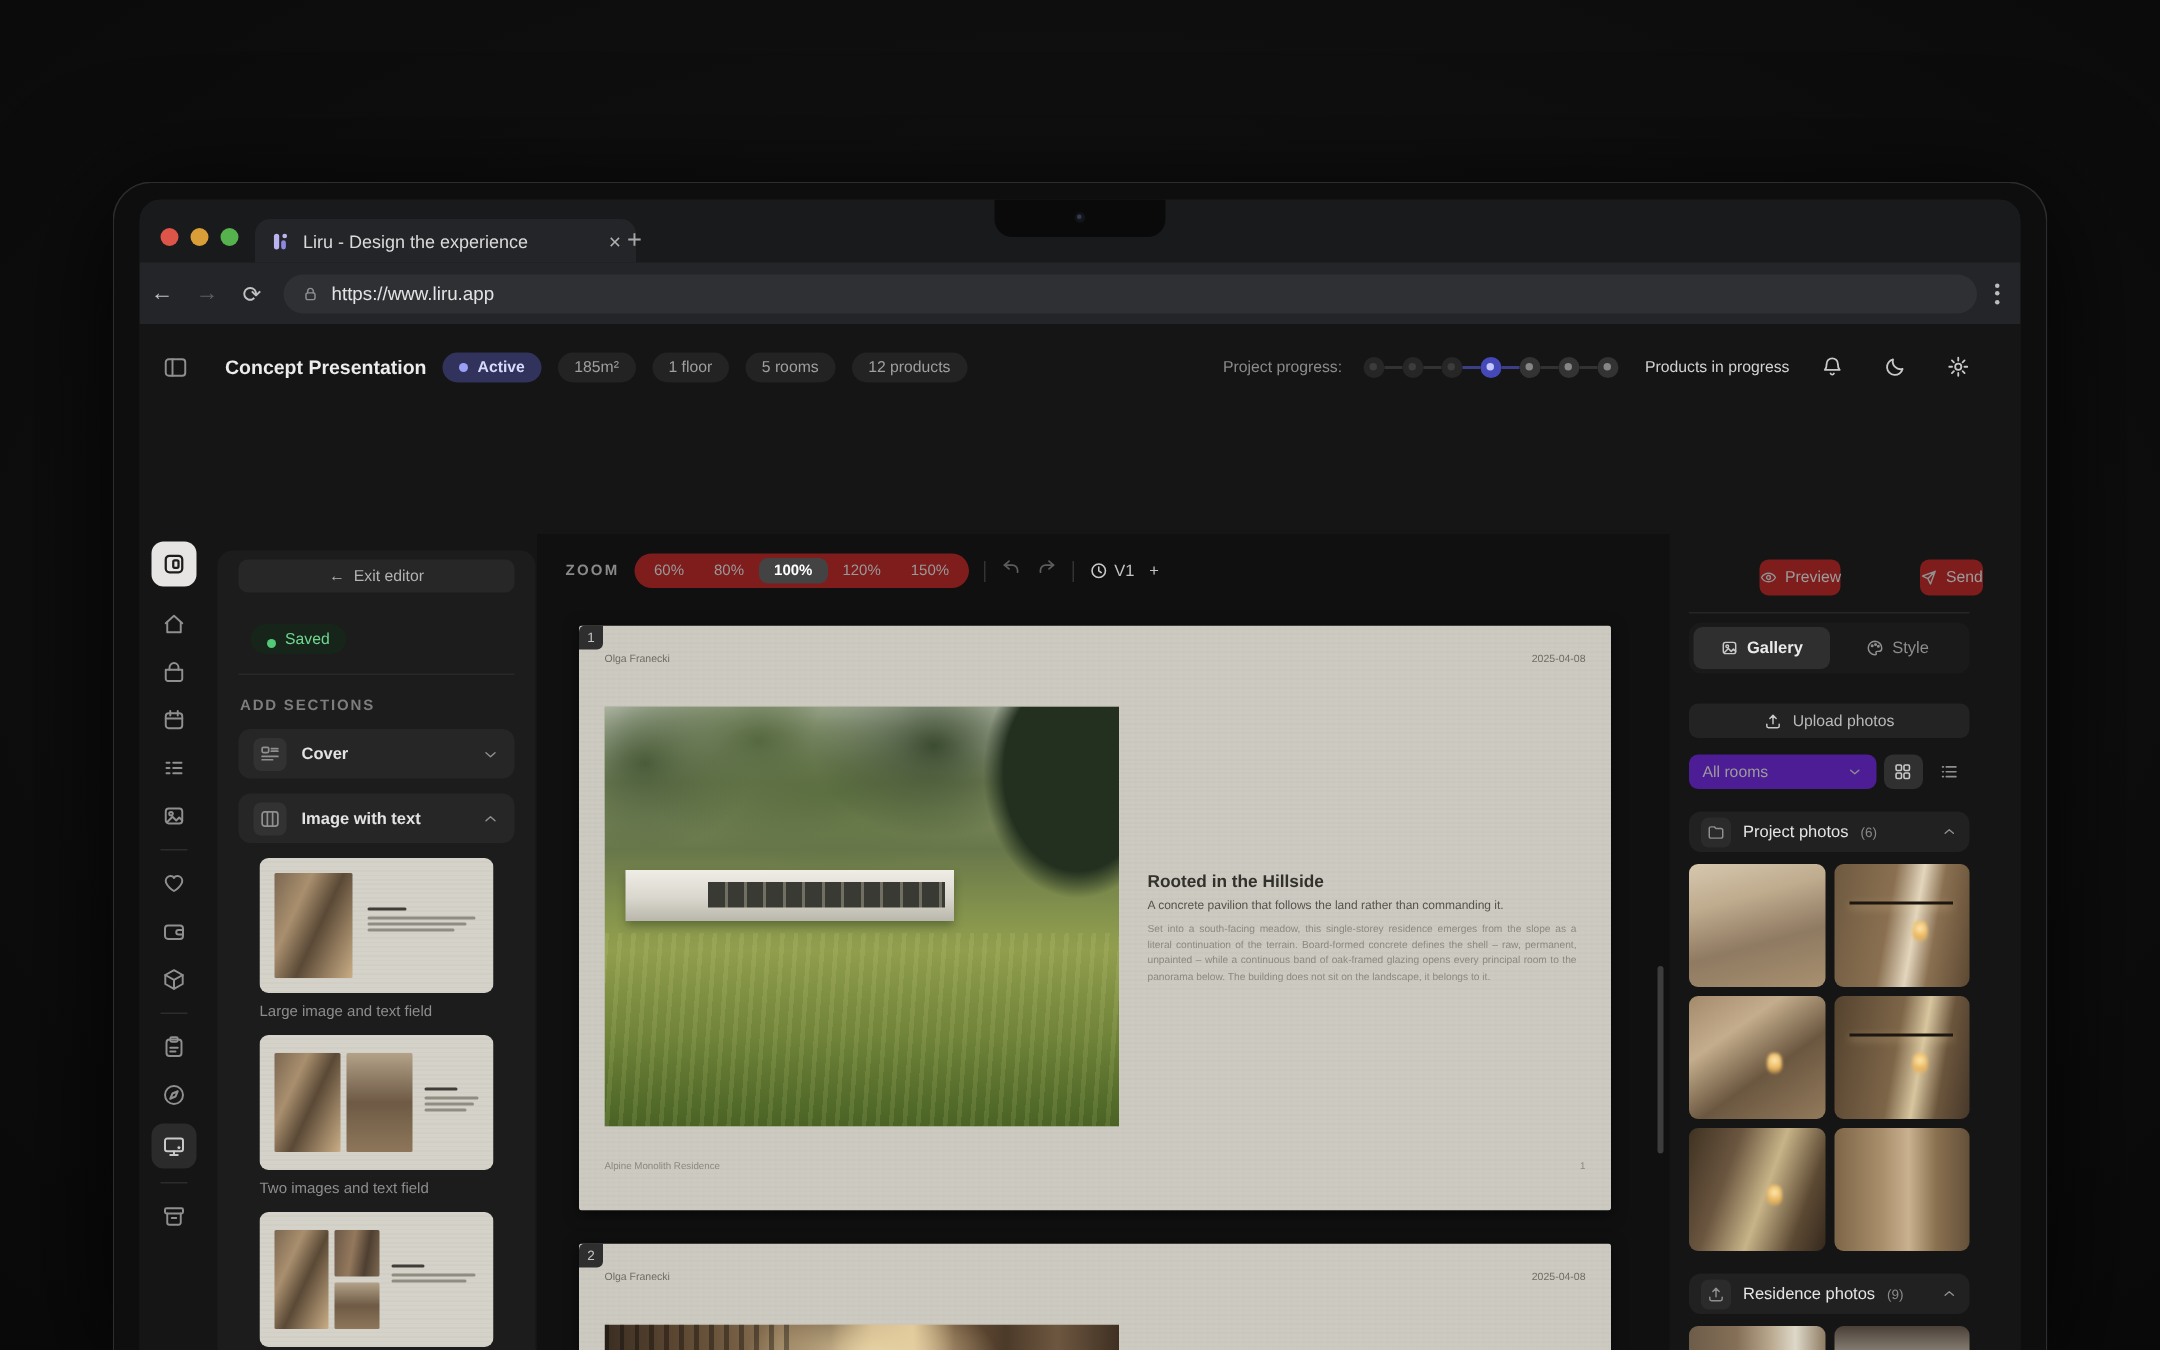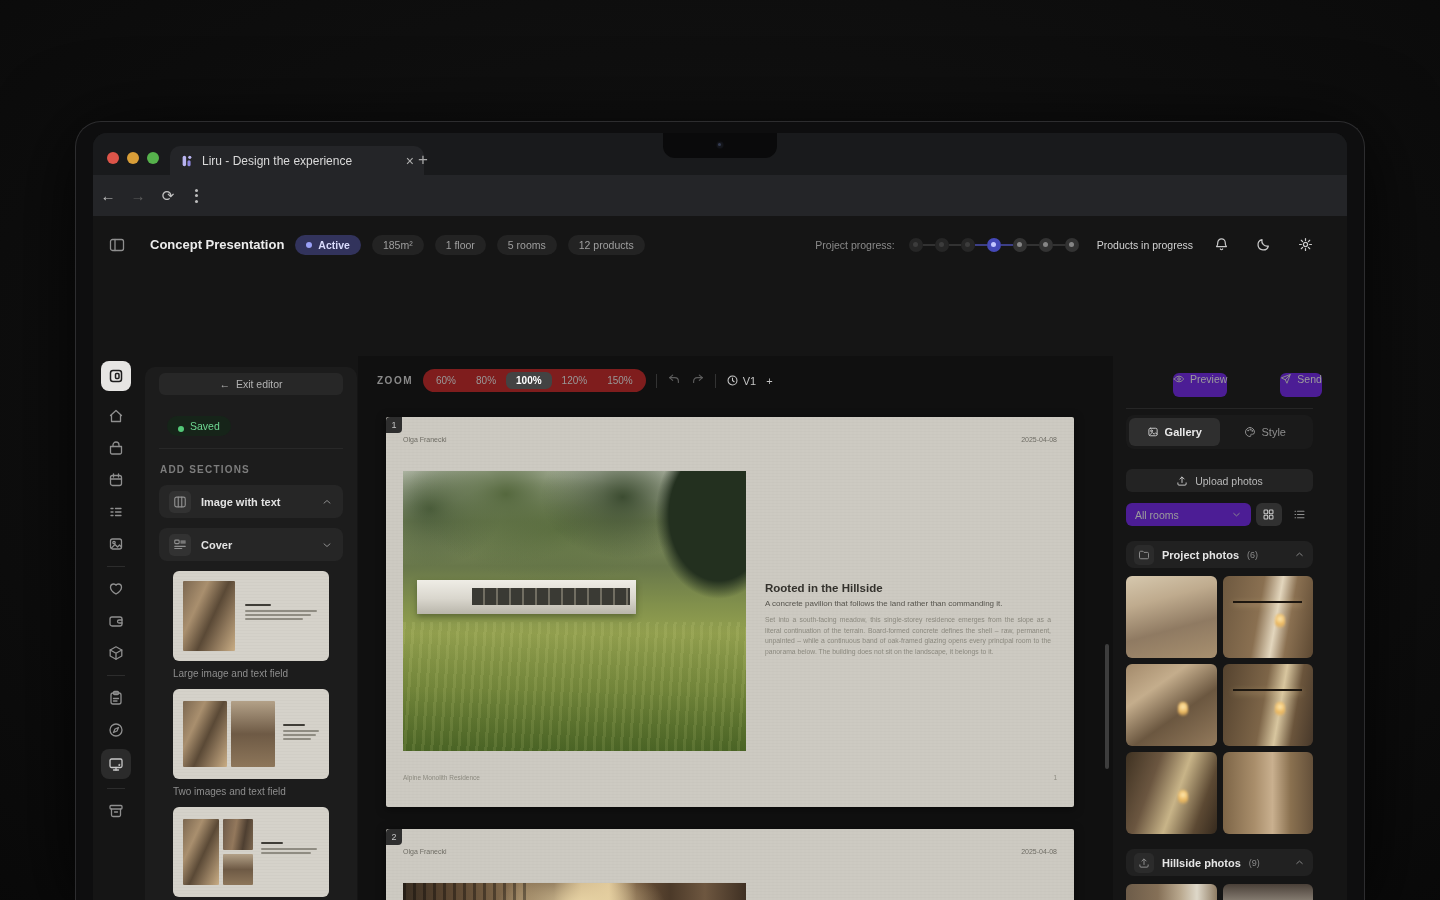--- a/index.html
+++ b/index.html
@@ -156,39 +156,39 @@
     background:
       radial-gradient(120px 60px at 52% 8%,#e9d5a6 0%,transparent 70%),
       linear-gradient(90deg,#3a2e22 0%,#57432f 12%,#6b553c 22%,#8a7253 34%,#66503a 44%,#c7ad83 52%,#dcc395 60%,#6b5138 68%,#4c3a29 78%,#6e5740 88%,#3f3023 100%);}
   .interior2 .slats{position:absolute;left:0;top:0;width:36%;height:100%;
     background:repeating-linear-gradient(90deg, rgba(0,0,0,.35) 0 3px, transparent 3px 10px);}
   .cscroll{position:absolute;right:4px;top:288px;width:4px;height:125px;border-radius:2px;background:#3d3d3d;}
 
   
   .rpanel{position:absolute;left:1033px;top:151px;bottom:0;width:187px;}
   .ractions{display:flex;gap:6px;margin-top:6px;}
-  .rbtn{flex:1;height:24px;background:#4c1d95;border-radius:6px;display:flex;align-items:flex-start;
+  .rbtn{flex:1;height:24px;background:#7f1d1d;border-radius:6px;display:flex;align-items:center;
     justify-content:center;gap:5px;font-size:10.5px;color:#9c9c9c;margin-left:47px;}
   .rdiv2{height:1px;background:#262626;margin:11px 0 0;}
   .rtabs{margin-top:6px;background:#1a1a1a;border-radius:8px;padding:3px;display:flex;height:28px;box-sizing:content-box;}
   .rtab{flex:1;border-radius:6px;display:flex;align-items:center;justify-content:center;gap:6px;
     font-size:11px;color:#8d8d8d;}
   .rtab.on{background:#2f2f2f;color:#eaeaea;font-weight:bold;}
   .upload-btn{margin-top:20px;height:23px;background:#232323;border-radius:6px;display:flex;
     align-items:center;justify-content:center;gap:7px;font-size:10.5px;color:#b9b9b9;}
   .filter-row{margin-top:11px;display:flex;gap:5px;}
   .rooms-sel{width:128px;height:23px;background:#4c1d95;border-radius:6px;display:flex;align-items:center;
     justify-content:space-between;padding:0 9px;font-size:10.5px;color:#9c9c9c;box-sizing:border-box;}
   .viewbtn{width:27px;height:23px;border-radius:6px;display:flex;align-items:center;justify-content:center;}
   .viewbtn.on{background:#303030;}
   .group-hdr{margin-top:15px;height:27px;background:#212121;border-radius:8px;display:flex;align-items:center;
     padding:0 8px;gap:8px;box-sizing:border-box;}
   .group-hdr .gibox{width:20px;height:20px;background:#2b2b2b;border-radius:5px;display:flex;
     align-items:center;justify-content:center;}
-  .gtitle{font-size:11px;font-weight:bold;color:#e5e5e5;}
+  .gtitle{font-size:11px;font-weight:normal;color:#e5e5e5;}
   .gcount{font-size:9px;color:#8a8a8a;flex:1;}
   .pgrid{margin-top:8px;display:grid;grid-template-columns:1fr 1fr;gap:6px;}
   .thumb{height:82px;border-radius:6px;overflow:hidden;}
   .th1{background:linear-gradient(165deg,#d6c8ae 0%,#bfab8e 30%,#8f7a62 62%,#a8906f 100%);}
   .th2{background:linear-gradient(100deg,#6e5940 0%,#8a7051 40%,#e3d6bd 58%,#8a7051 72%,#5c4832 100%);}
   .th3b{background:linear-gradient(145deg,#a38a6b 0%,#c4ad8c 30%,#6b5740 60%,#937a5c 100%);}
   .th4{background:linear-gradient(100deg,#55432f 0%,#7d6548 45%,#d8c69f 62%,#6b553c 78%,#47382a 100%);}
   .th5b{background:linear-gradient(110deg,#3f3222 0%,#6b5640 30%,#c8b488 55%,#5c4933 80%,#35291d 100%);}
   .th6b{background:linear-gradient(90deg,#7d6547 0%,#a98e6b 35%,#c9b08f 55%,#8a7150 75%,#64503a 100%);}
   .tu1{background:linear-gradient(90deg,#6d5c49 0%,#857057 35%,#baa98f 60%,#ded8c9 78%,#8f7c63 100%);}
@@ -220,20 +220,27 @@
         <span class="tab-title">Liru - Design the experience</span>
         <span class="tab-close">×</span>
       </div>
       <span class="newtab">+</span>
     </div>
 
     <div class="toolbar">
       <span class="navic">←</span>
       <span class="navic dim">→</span>
       <span class="navic">⟳</span>
+      <div class="addr">
+        <svg class="ic" width="12" height="12" viewBox="0 0 16 16">
+          <rect x="4" y="7" width="8" height="6" rx="1.5"></rect>
+              <path d="M5.5 7V5.5a2.5 2.5 0 0 1 5 0V7"></path>
+        </svg>
+        <span class="addr-url">https://www.liru.app</span>
+      </div>
       <span class="menu3">
             <i></i>
             <i></i>
             <i></i>
           </span>
     </div>
 
     <div class="app">
 
       <div class="app-header">
@@ -409,44 +416,44 @@
         <span class="saved">
           <span class="dot"></span>
           <span>Saved</span>
         </span>
         <div class="sdiv"></div>
         <div class="addsec">ADD SECTIONS</div>
 
         <div class="secrow">
           <span class="ibox">
             <svg class="ic" width="14" height="14" viewBox="0 0 16 16">
-                  <rect x="2" y="2.5" width="12" height="11" rx="2"></rect>
-                  <line x1="6" y1="2.5" x2="6" y2="13.5"></line>
-                  <line x1="10" y1="2.5" x2="10" y2="13.5"></line>
-                </svg>
-          </span>
-          <span class="slabel">Image with text</span>
-          <svg class="ic" width="12" height="12" viewBox="0 0 16 16">
-                <path d="M4 9.5 8 6l4 3.5"></path>
-              </svg>
-        </div>
-
-        <div class="secrow">
-          <span class="ibox">
-            <svg class="ic" width="14" height="14" viewBox="0 0 16 16">
                   <rect x="2" y="2.5" width="5" height="4" rx="1"></rect>
                   <line x1="9" y1="3.5" x2="14" y2="3.5"></line>
                   <line x1="9" y1="5.5" x2="14" y2="5.5"></line>
                   <line x1="2" y1="9.5" x2="14" y2="9.5"></line>
                   <line x1="2" y1="12" x2="10" y2="12"></line>
                 </svg>
           </span>
           <span class="slabel">Cover</span>
           <svg class="ic" width="12" height="12" viewBox="0 0 16 16">
                 <path d="M4 6.5 8 10l4-3.5"></path>
+              </svg>
+        </div>
+
+        <div class="secrow">
+          <span class="ibox">
+            <svg class="ic" width="14" height="14" viewBox="0 0 16 16">
+                  <rect x="2" y="2.5" width="12" height="11" rx="2"></rect>
+                  <line x1="6" y1="2.5" x2="6" y2="13.5"></line>
+                  <line x1="10" y1="2.5" x2="10" y2="13.5"></line>
+                </svg>
+          </span>
+          <span class="slabel">Image with text</span>
+          <svg class="ic" width="12" height="12" viewBox="0 0 16 16">
+                <path d="M4 9.5 8 6l4 3.5"></path>
               </svg>
         </div>
 
         
         <div class="tplcard">
           <div class="tphoto wood1" style="left:10px;top:10px;width:52px;height:70px;"></div>
           <span class="tln hd" style="left:72px;top:33px;width:26px;"></span>
           <span class="tln" style="left:72px;top:39px;width:72px;height:1.5px;"></span>
           <span class="tln" style="left:72px;top:43px;width:66px;height:1.5px;"></span>
           <span class="tln" style="left:72px;top:47px;width:58px;height:1.5px;"></span>
@@ -656,21 +663,21 @@
           <span class="thumb th6b"></span>
         </div>
 
         <div class="group-hdr">
           <span class="gibox">
             <svg class="ic" width="12" height="12" viewBox="0 0 16 16">
                   <path d="M8 10V3M5.2 5.3 8 2.5l2.8 2.8"></path>
                   <path d="M2.5 10.5v1.5A1.5 1.5 0 0 0 4 13.5h8a1.5 1.5 0 0 0 1.5-1.5v-1.5"></path>
                 </svg>
           </span>
-          <span class="gtitle">Hillside photos</span>
+          <span class="gtitle">Residence photos</span>
           <span class="gcount">(9)</span>
           <svg class="ic" width="11" height="11" viewBox="0 0 16 16">
                 <path d="M4 9.5 8 6l4 3.5"></path>
               </svg>
         </div>
         <div class="pgrid">
           <span class="thumb tu1"></span>
           <span class="thumb tu2"></span>
 
         </div>

